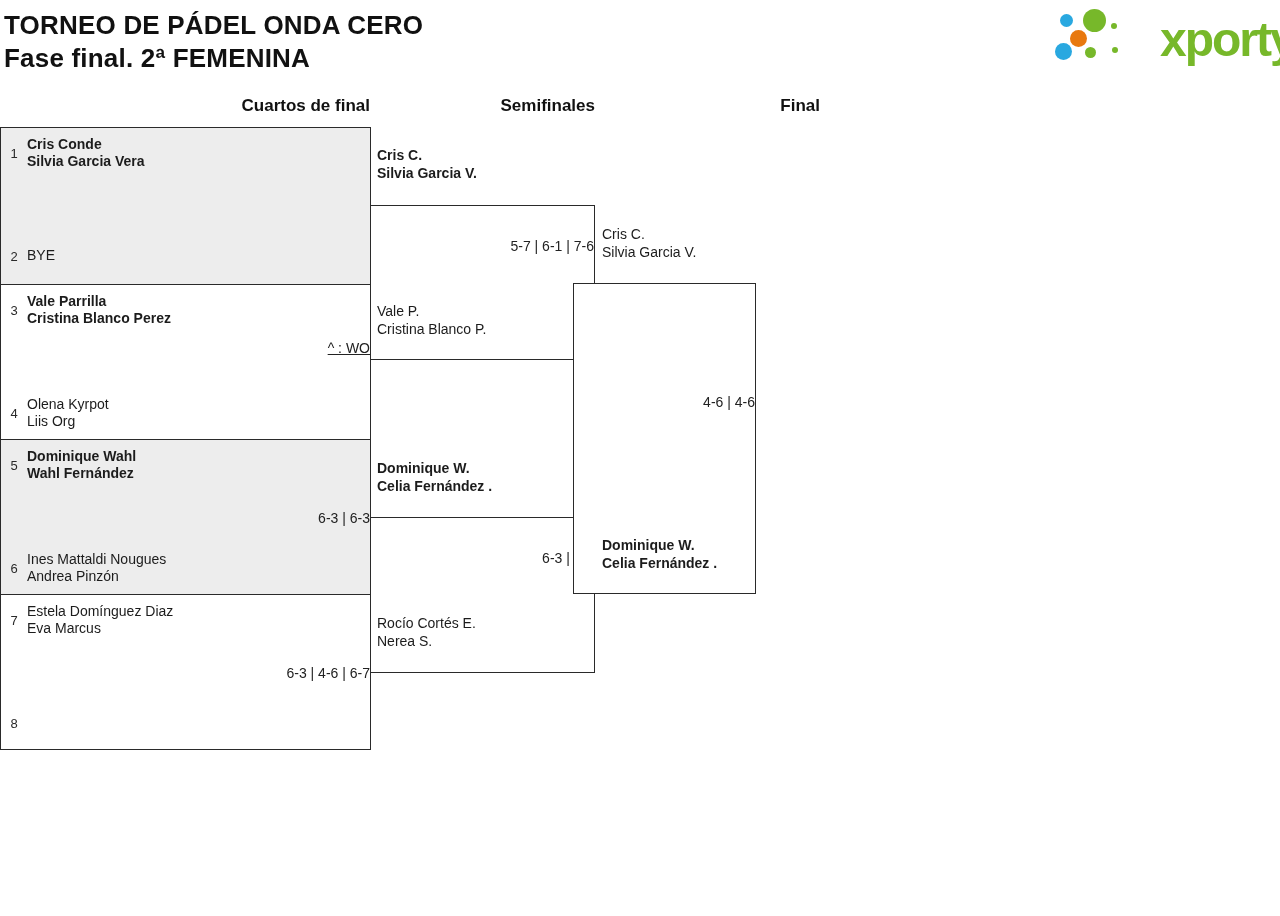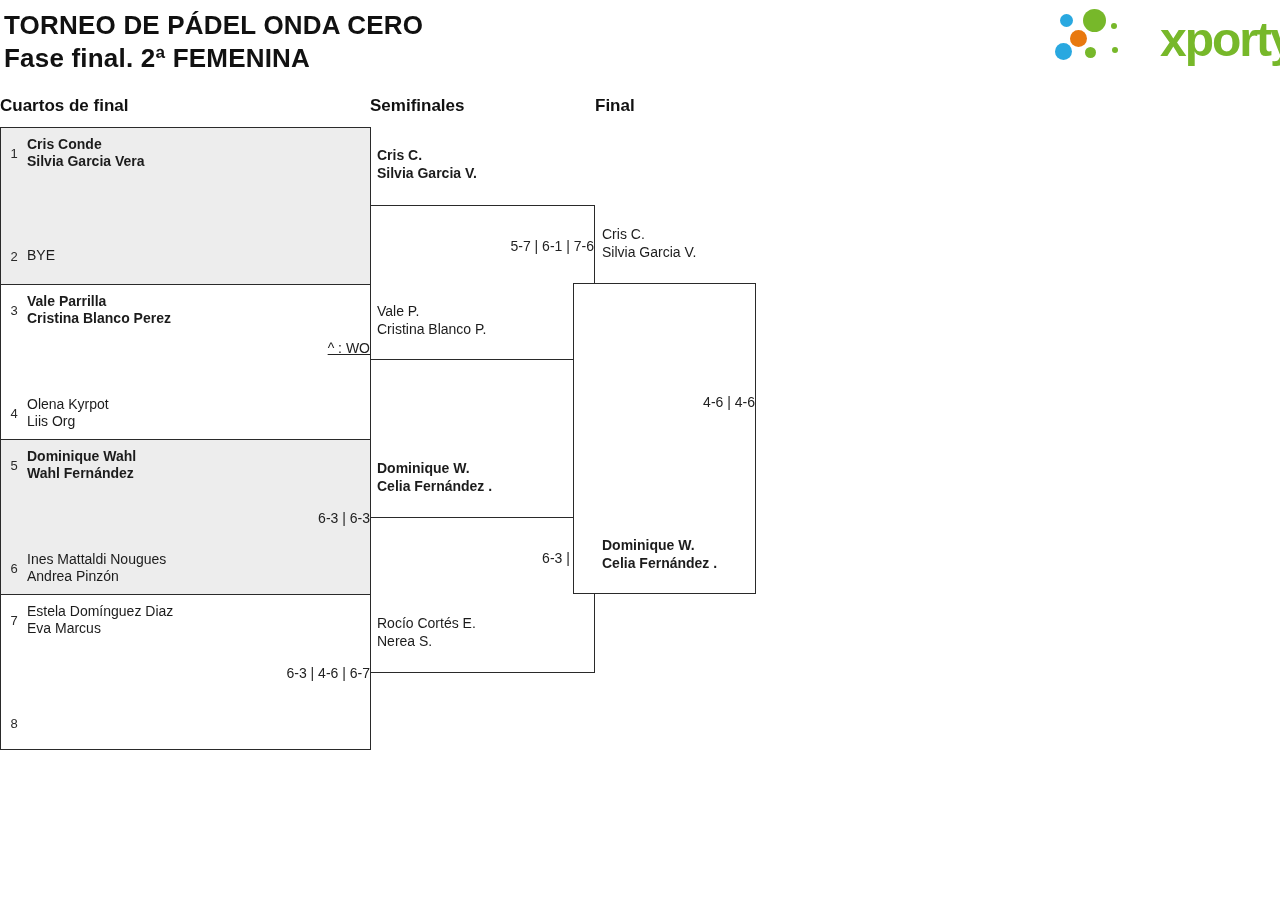--- a/index.html
+++ b/index.html
@@ -14,21 +14,21 @@
     font-size:26px; line-height:33px; font-weight:700; color:#111111; letter-spacing:0.2px;
   }
   
   .logo { position:absolute; left:1050px; top:5px; width:228px; height:70px; display:block; text-decoration:none; cursor:pointer; }
   .dot { position:absolute; border-radius:50%; }
   .logo-wordmark {
     position:absolute; left:70px; top:11px; font-size:48px; line-height:48px;
     font-weight:700; letter-spacing:-2px;
   }
   
-  .col-header { position:absolute; top:96px; text-align:left; font-size:17px; line-height:20px; font-weight:700; color:#111111; }
+  .col-header { position:absolute; top:96px; text-align:right; font-size:17px; line-height:20px; font-weight:700; color:#111111; }
   .ch-qf { left:0; width:370px; }
   .ch-sf { left:370px; width:225px; }
   .ch-f  { left:595px; width:225px; }
   
   .box { position:absolute; border:1px solid #2a2a2a; background:#ffffff; }
   .box.shaded { background:#ededed; }
   .qf  { left:0;     width:371px; }
   .sf  { left:370px; width:225px; }
   .fin { left:573px; width:183px; }
   .team-row { position:absolute; left:6px; right:4px; height:36px; display:flex; align-items:center; gap:6px; }

